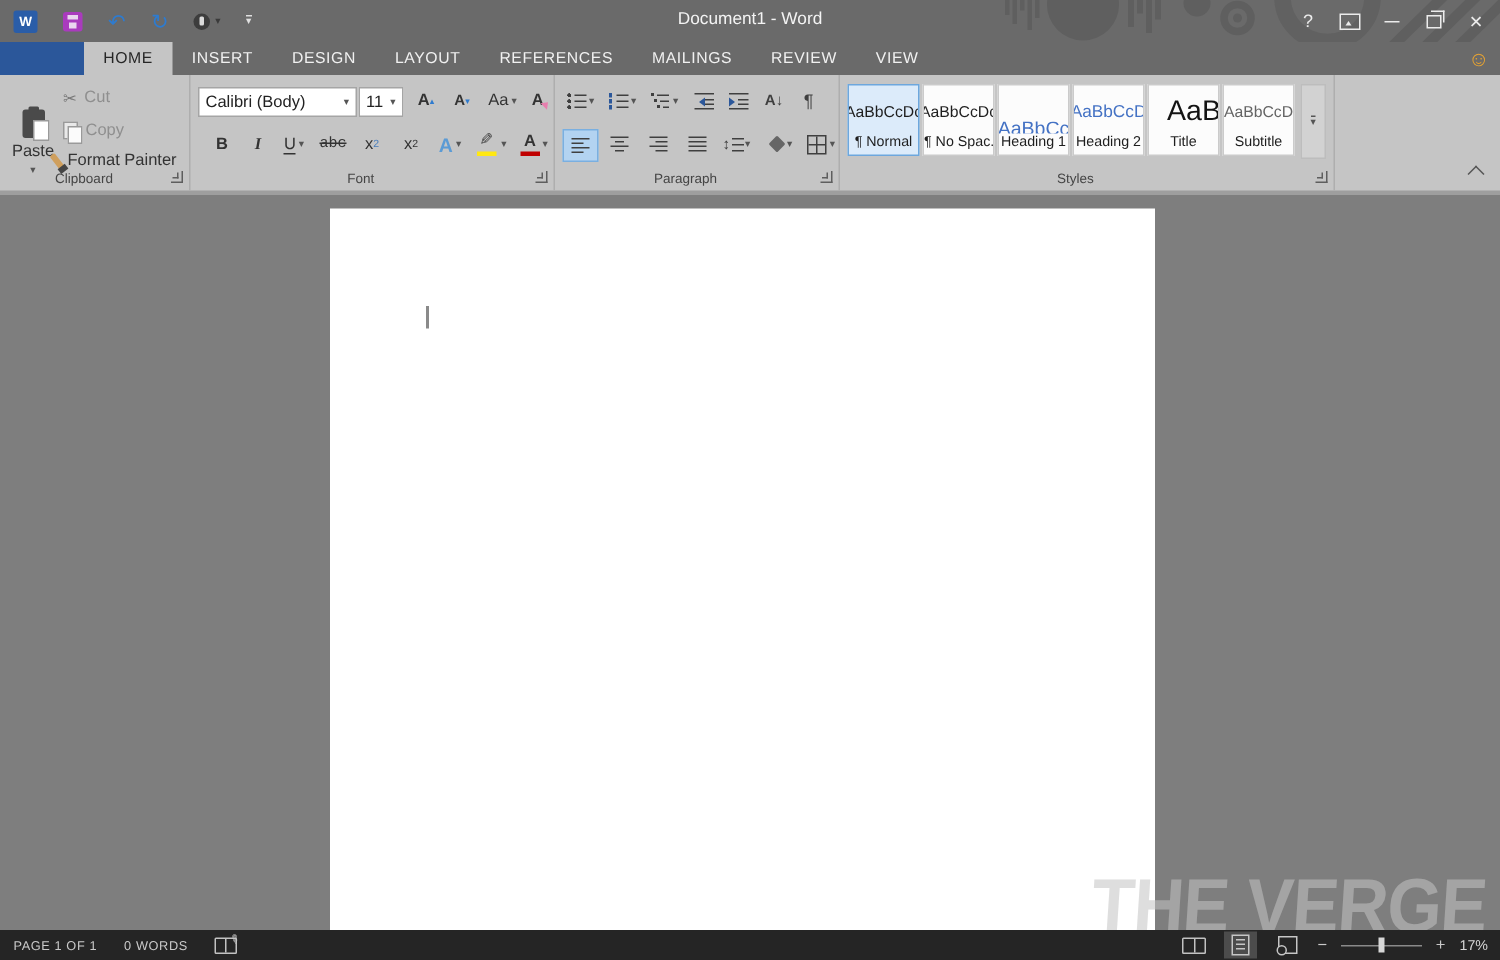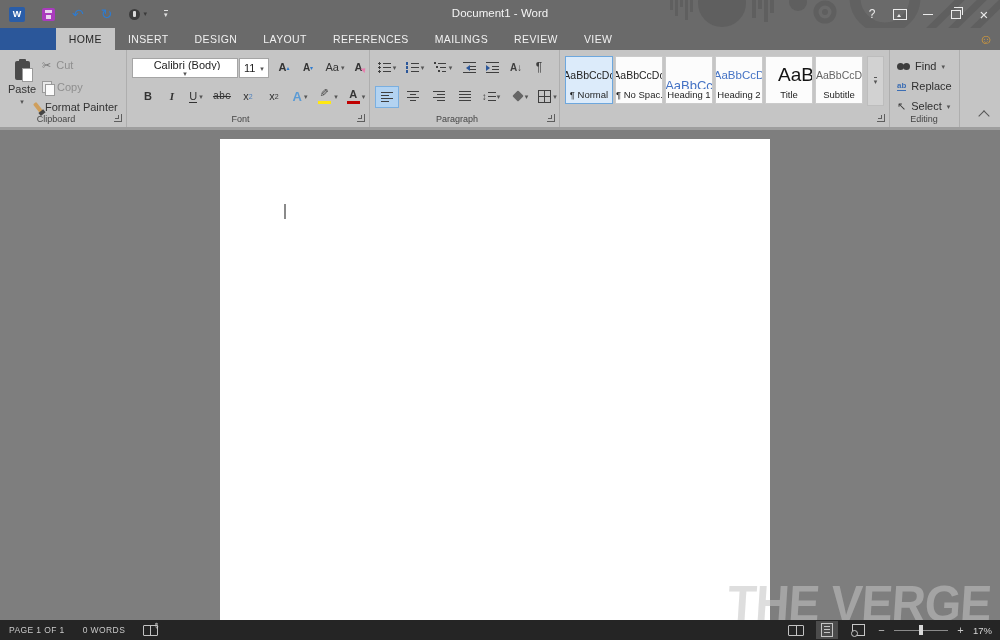--- a/index.html
+++ b/index.html
@@ -50,21 +50,21 @@
   .group{position:absolute;top:0;height:77px;border-right:1px solid #aeaeae;}
   .glabel{position:absolute;bottom:3px;left:0;right:14px;text-align:center;font-size:9px;color:#454545;}
   .launcher{position:absolute;right:4px;bottom:5px;width:7px;height:7px;
             border-right:1px solid #5e5e5e;border-bottom:1px solid #5e5e5e;}
   .launcher::before{content:"";position:absolute;right:2px;bottom:2px;width:3px;height:3px;
             border-right:1px solid #5e5e5e;border-bottom:1px solid #5e5e5e;}
   .rbtn{position:absolute;display:flex;align-items:center;justify-content:center;color:#333;font-size:11px;cursor:default;}
   .caret{font-size:7px;color:#555;line-height:7px;}
   
   #g-clip{left:0;width:126px;}
-  #paste{left:4px;top:2px;width:36px;height:62px;flex-direction:column;gap:3px;}
+  #paste{left:4px;top:14px;width:36px;height:62px;flex-direction:column;gap:3px;}
   .clip{position:relative;width:15px;height:19px;background:#4a4a4a;border-radius:2px;}
   .clip::before{content:"";position:absolute;top:-2px;left:4px;width:7px;height:3px;background:#4a4a4a;border-radius:1px;}
   .clip i{position:absolute;right:-3px;bottom:-2px;width:9px;height:12px;background:#fff;border:1px solid #9a9a9a;}
   .crow{position:absolute;left:42px;display:flex;align-items:center;gap:5px;height:16px;font-size:11px;}
   .crow.dim{color:#8f8f8f;}
   .scissors{font-size:11px;color:#777;}
   .cpy{position:relative;width:8px;height:10px;border:1px solid #9a9a9a;background:#e9e9e9;}
   .cpy::after{content:"";position:absolute;left:2px;top:2px;width:8px;height:10px;border:1px solid #9a9a9a;background:#fbfbfb;}
   .fpbrush{width:4px;height:11px;background:#cf9f5d;border-radius:1px;position:relative;transform:rotate(-38deg);}
   .fpbrush::after{content:"";position:absolute;left:-1px;bottom:-3px;width:6px;height:4px;background:#454545;}
@@ -271,21 +271,21 @@
       </div>
       <div class="crow" style="top:49px;left:36px;color:#333;">
         <span class="fpbrush"></span>
         <span>Format Painter</span>
       </div>
       <div class="glabel">Clipboard</div>
       <span class="launcher"></span>
     </div>
 
     <div class="group" id="g-font">
-      <div class="combo" style="left:6px;width:104px;flex-direction:column;">
+      <div class="combo" style="left:6px;width:104px;">
         <span class="val">Calibri (Body)</span>
         <span class="dd caret">▾</span>
       </div>
       <div class="combo" style="left:113px;width:28px;">
         <span class="val">11</span>
         <span class="dd caret">▾</span>
       </div>
       <div class="rbtn" style="left:148px;top:8px;width:20px;height:18px;">
         <span class="growA">A</span>
           <span class="tinycaret">▴</span>
@@ -423,40 +423,24 @@
           </span>
         <span class="tlabel">Title</span>
       </div>
       <div class="tile" style="left:256px;">
         <span class="sample sm-sub">AaBbCcD</span>
         <span class="tlabel">Subtitle</span>
       </div>
       <div id="styles-more">
         <span class="inner">▾</span>
       </div>
+      <div class="glabel">Styles</div>
       <span class="launcher"></span>
     </div>
 
-    <div class="group" id="g-edit" style="border-right:1px solid #aeaeae;">
-      <div class="erow" style="top:8px;">
-        <span class="bino"></span>
-        <span>Find</span>
-        <span class="caret">▾</span>
-      </div>
-      <div class="erow" style="top:28px;">
-        <span class="repl">ab</span>
-        <span>Replace</span>
-      </div>
-      <div class="erow" style="top:48px;">
-        <span class="selarrow">↖</span>
-        <span>Select</span>
-        <span class="caret">▾</span>
-      </div>
-      <div class="glabel" style="right:0;">Editing</div>
-    </div>
 
     <span id="collapse"></span>
   </div>
 
   <div id="doc">
     <div id="page"></div>
     <div id="doccaret"></div>
     <div id="watermark">THE VERGE</div>
   </div>
 

